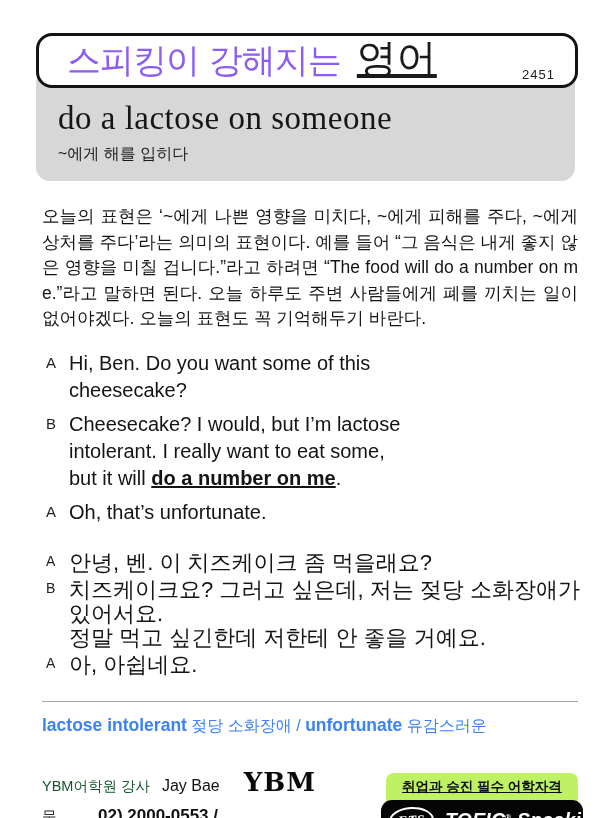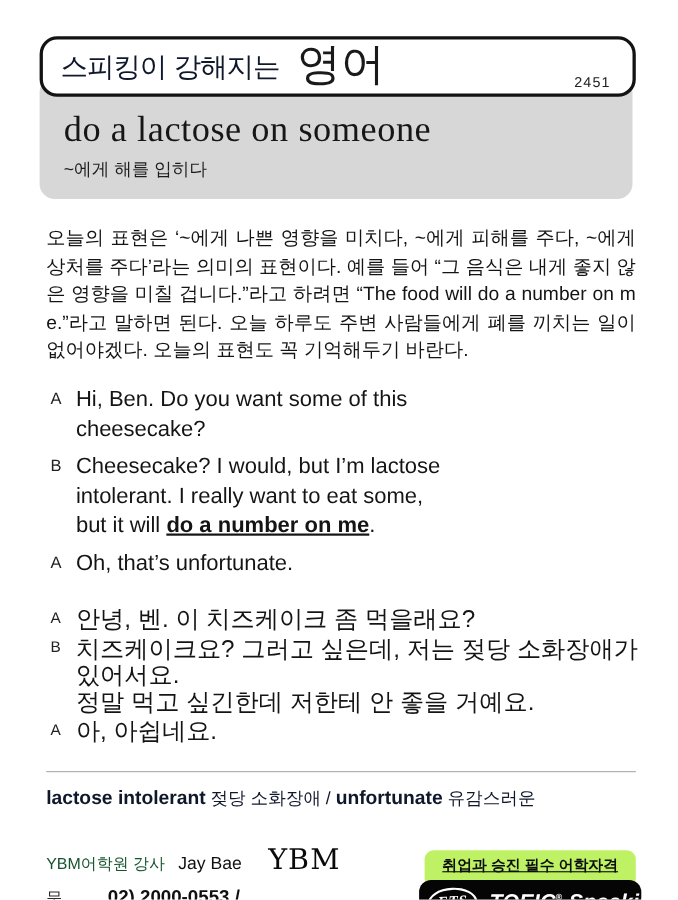--- a/index.html
+++ b/index.html
@@ -21,30 +21,32 @@
     height: 55px;
     background: #ffffff;
     border: 3.5px solid #131313;
     border-radius: 16px;
     display: flex;
     align-items: center;
     padding: 0 20px 0 16px;
   }
   .series-prefix {
     font-family: "DejaVu Serif", serif;
-    font-size: 25px;
+    font-size: 34px;
     letter-spacing: -1px;
-    color: #0f172a;
+    color: #8b5cf6;
+    margin-left: 12px;
   }
   .series-main {
     font-family: "DejaVu Serif", serif;
     font-size: 40px;
     margin-left: 16px;
     margin-top: -4px;
     color: #1a1a1a;
+    text-decoration: underline;
   }
   .card-number {
     margin-left: auto;
     align-self: flex-end;
     padding-bottom: 3px;
     font-size: 13px;
     letter-spacing: 1px;
     color: #222;
   }
   
@@ -100,37 +102,37 @@
   .dlg-text b { font-weight: bold; text-decoration: underline; }
   
   .divider {
     border: none;
     border-top: 1.5px solid #a8a8a8;
     margin: 24px 38px 0 42px;
   }
   .vocab {
     margin: 13px 38px 0 42px;
     font-size: 16px;
-    color: #0f172a;
+    color: #3b82f6;
   }
   .vocab .vterm { font-weight: bold; font-size: 17.5px; }
   
   .footer {
     display: flex;
     justify-content: space-between;
     align-items: flex-start;
     margin: 20px 33px 0 42px;
   }
   .footer-left { padding-top: 10px; }
   .footer-row1 { display: flex; align-items: baseline; }
   .instructor-label { font-size: 14.5px; color: #14532d; }
   .instructor-name { font-size: 16px; margin-left: 12px; color: #111; }
   .ybm-logo {
     font-family: "DejaVu Serif", serif;
-    font-weight: normal;
+    font-weight: bold;
     font-size: 26px;
     letter-spacing: 1px;
     margin-left: 24px;
     color: #0a0a0a;
   }
   .footer-row2 { display: flex; align-items: baseline; margin-top: 9px; }
   .contact-label { font-size: 14.5px; color: #2a2a2a; }
   .contact-info { font-size: 17px; font-weight: bold; margin-left: 28px; color: #0f0f0f; }
   
   .badge { width: 202px; flex: none; }

